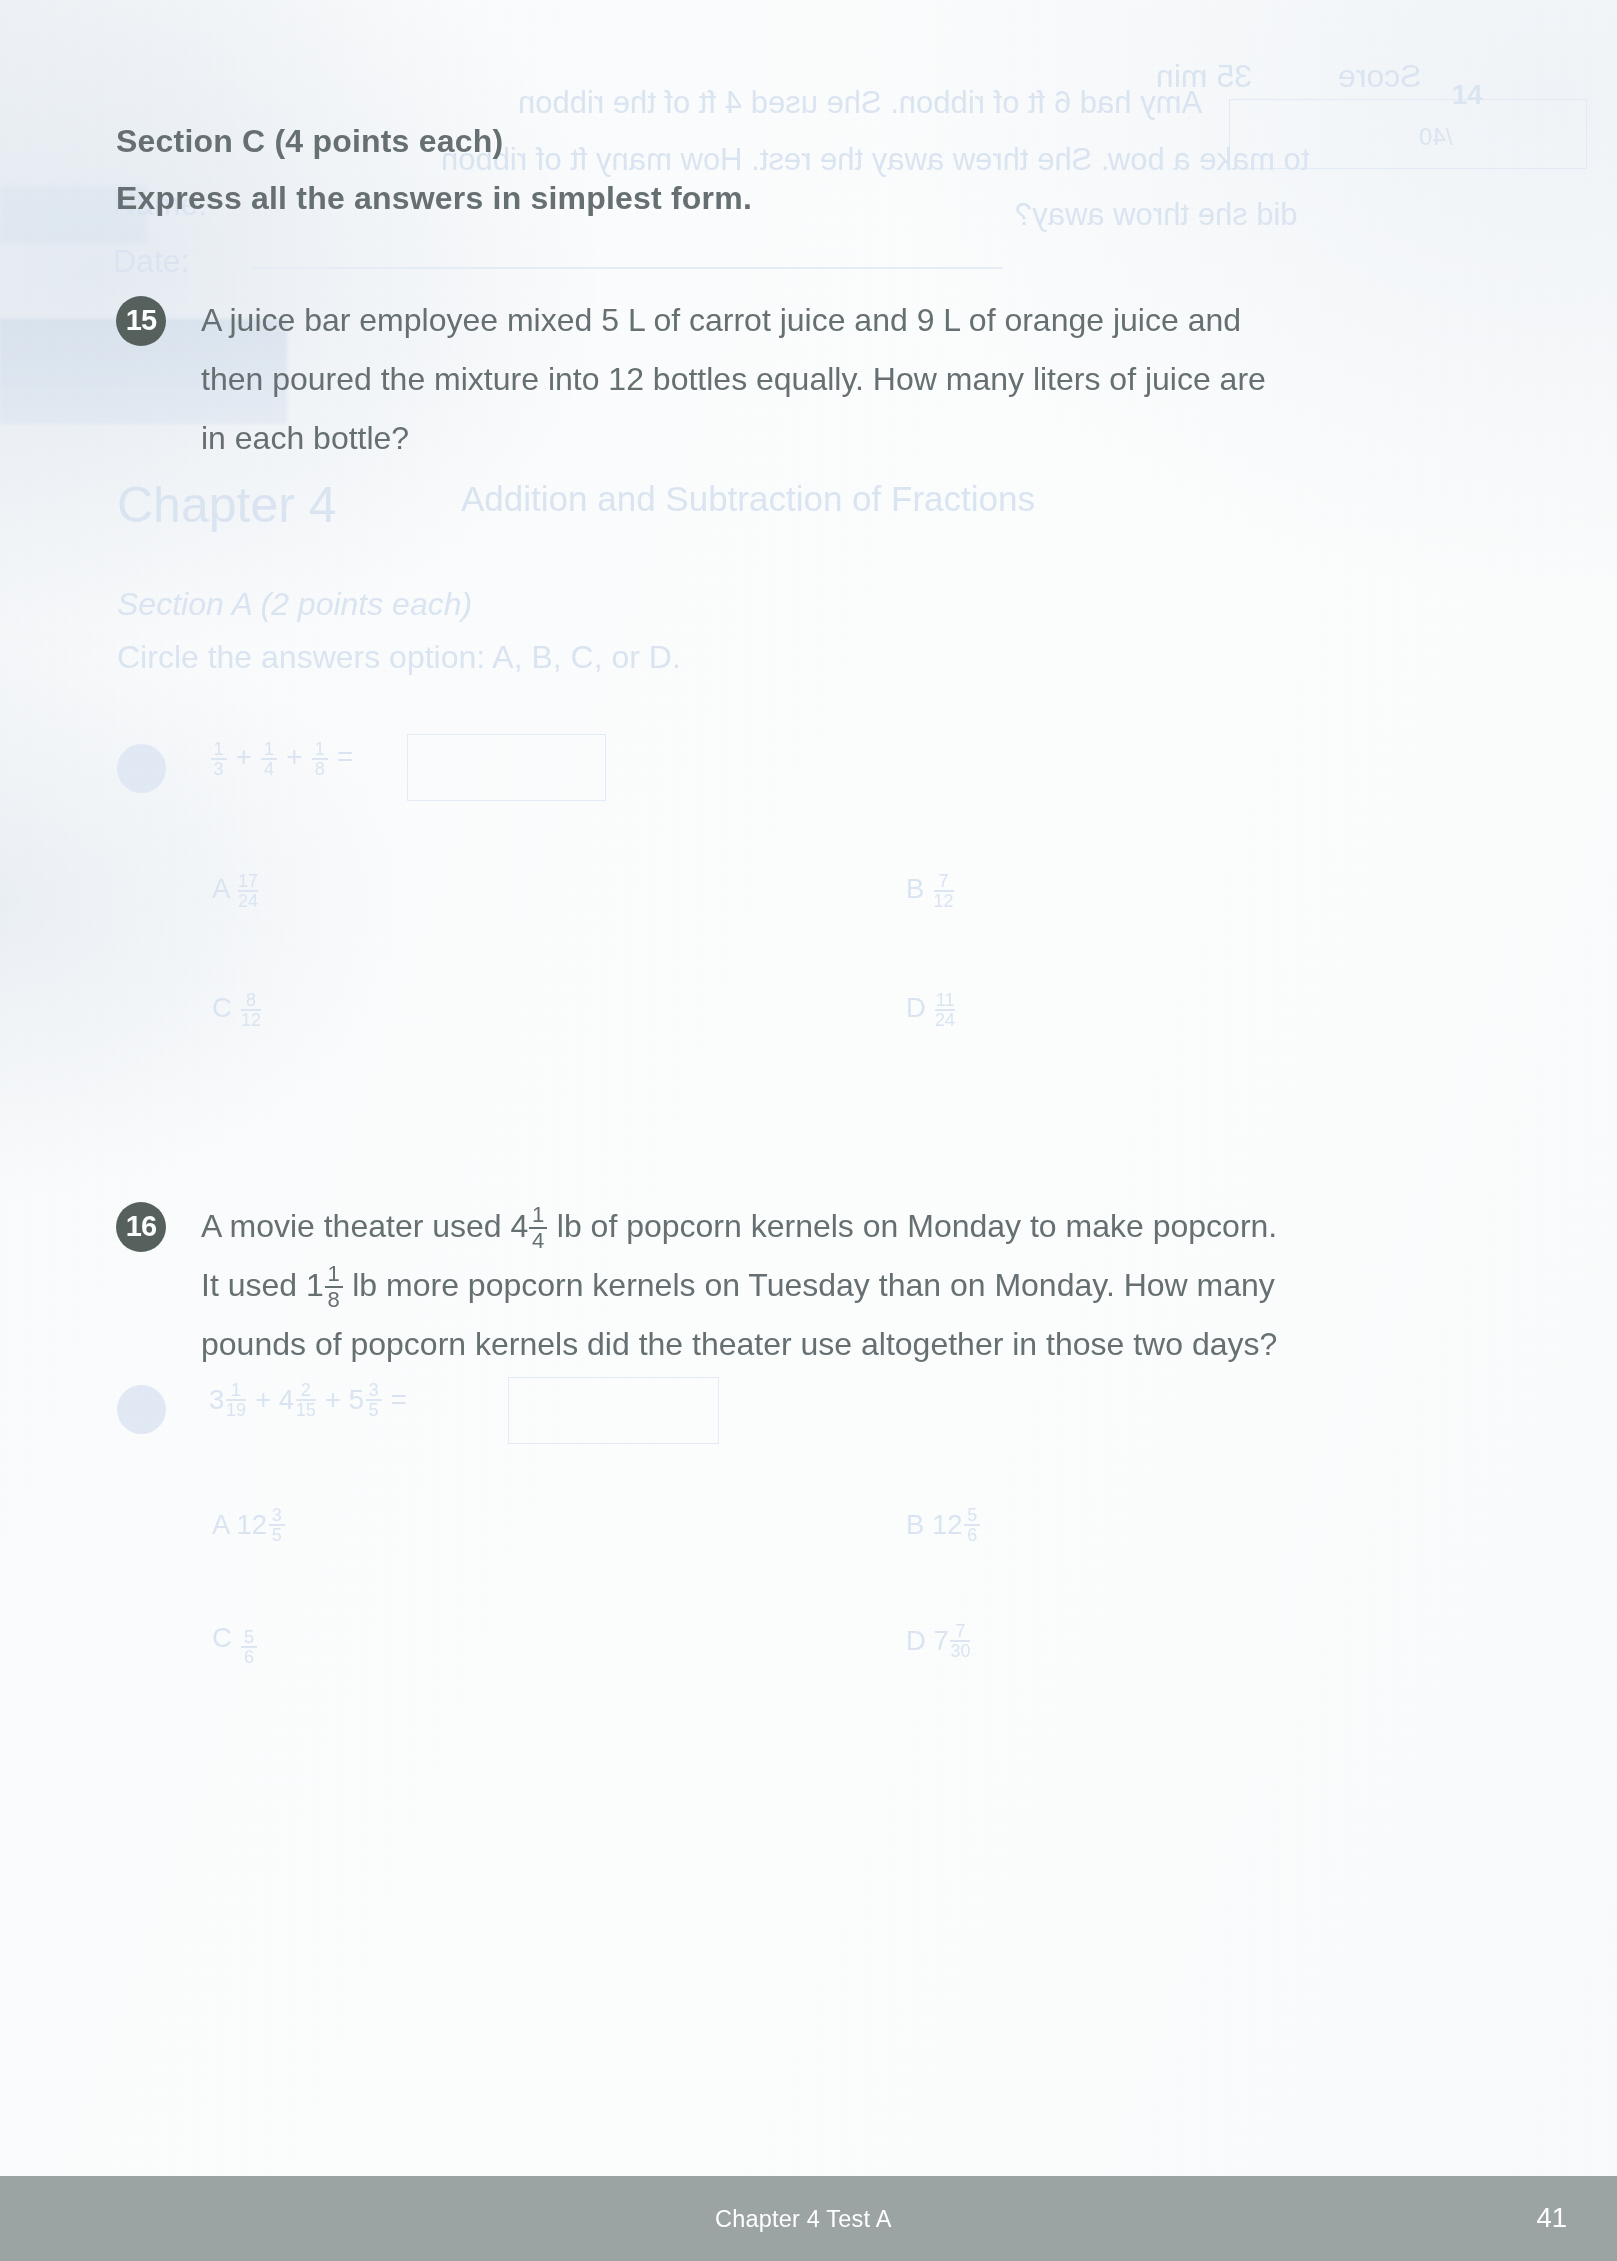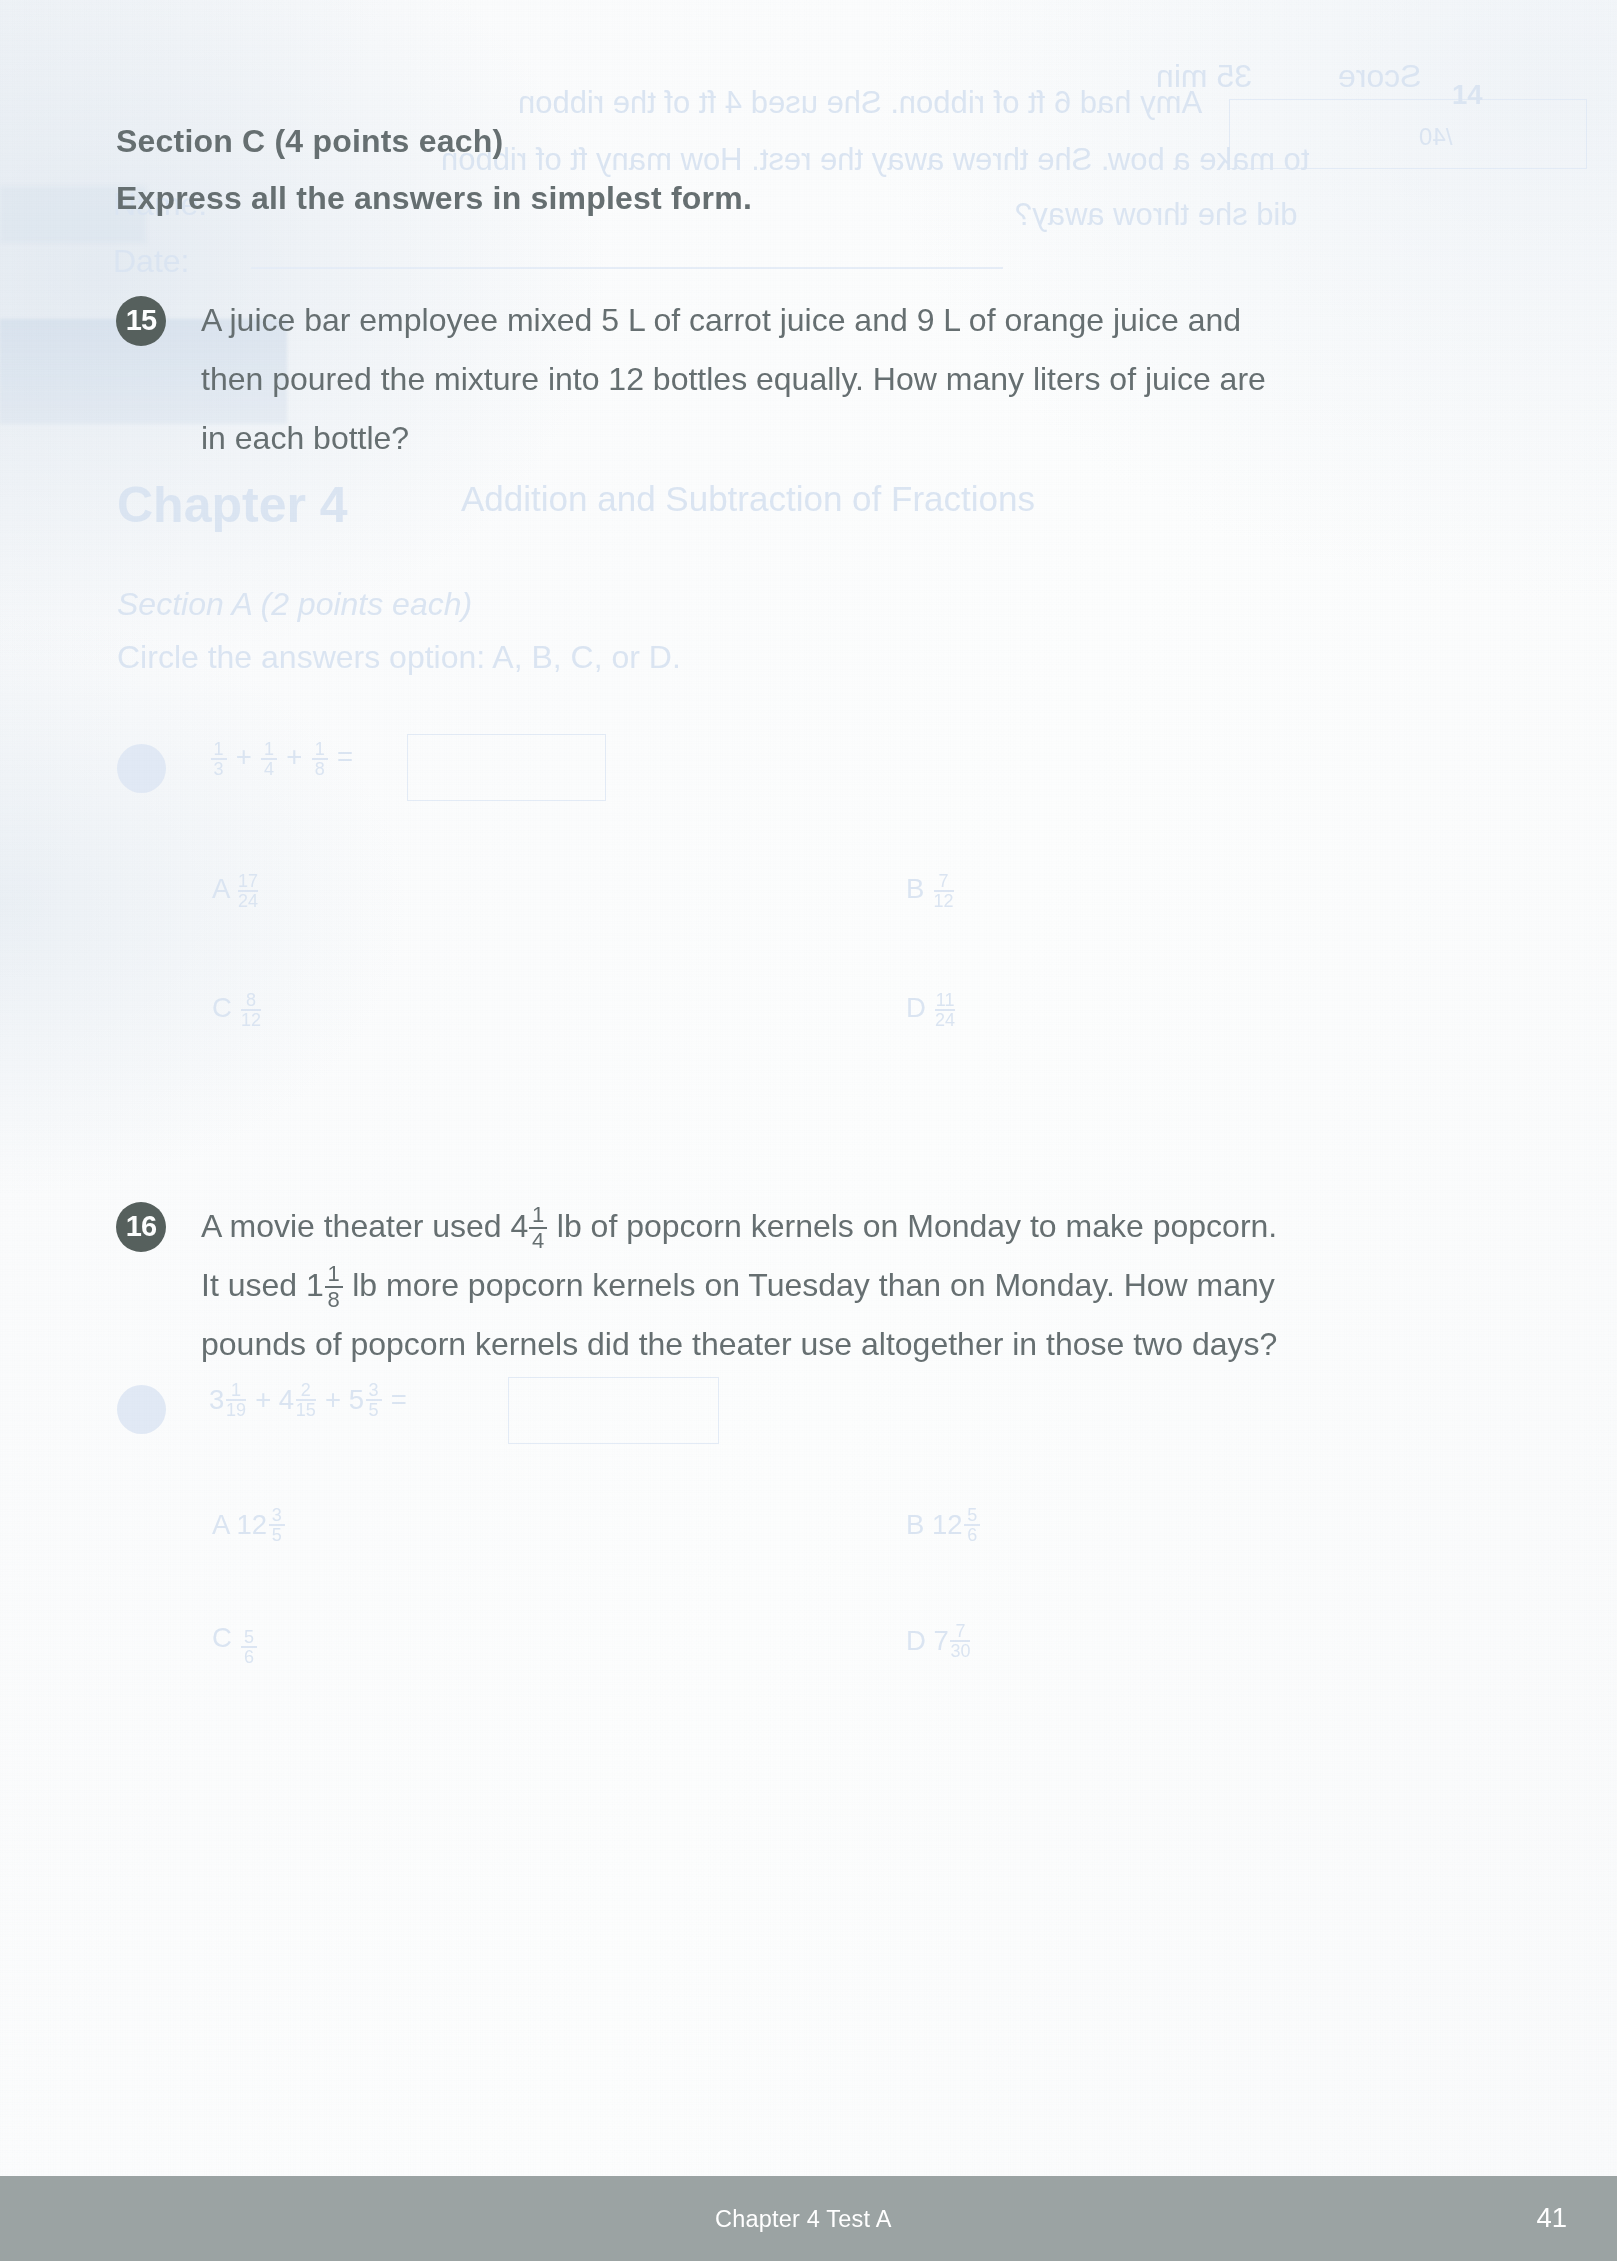--- a/index.html
+++ b/index.html
@@ -204,21 +204,21 @@
 
     <div class="showthrough st-mirror" style="left:518px; top:85px; font-size:31px;">Amy had 6 ft of ribbon. She used 4   ft of the ribbon</div>
     <div class="showthrough st-mirror" style="left:441px; top:142px; font-size:31px;">to make a bow. She threw away the rest. How many ft of ribbon</div>
     <div class="showthrough st-mirror" style="left:1015px; top:197px; font-size:31px;">did she throw away?</div>
     <div class="showthrough" style="left:1452px; top:79px; font-size:27.5px; font-weight:bold;text-align:center;">14</div>
 
     <div class="showthrough" style="left:113px; top:186px; font-size:32px;">Name:</div>
     <div class="showthrough" style="left:113px; top:243px; font-size:32px;">Date:</div>
     <div class="st-box" style="left:251px; top:267px; width:752px; height:2.4px; border:none; background:#e6edf7;"></div>
 
-    <div class="showthrough" style="left:117px; top:476px; font-size:50px; font-weight:bold;">Chapter 4</div>
+    <div class="showthrough" style="left:117px; top:476px; font-size:50px; font-weight:normal;">Chapter 4</div>
     <div class="showthrough" style="left:461px; top:479px; font-size:35px;">Addition and Subtraction of Fractions</div>
 
     <div class="showthrough" style="left:117px; top:586px; font-size:32px;font-style:italic;">Section A (2 points each)</div>
     <div class="showthrough" style="left:117px; top:639px; font-size:32px;">Circle the answers option: A, B, C, or D.</div>
 
     <div class="showthrough" style="left:117px; top:744px; width:49px; height:49px; border-radius:50%; background:#e1e9f5;"></div>
     <div class="showthrough" style="left:209px; top:740px; font-size:27.5px;">
       <span class="stfrac">
         <span class="num">1</span>
         <span class="bar"></span>

